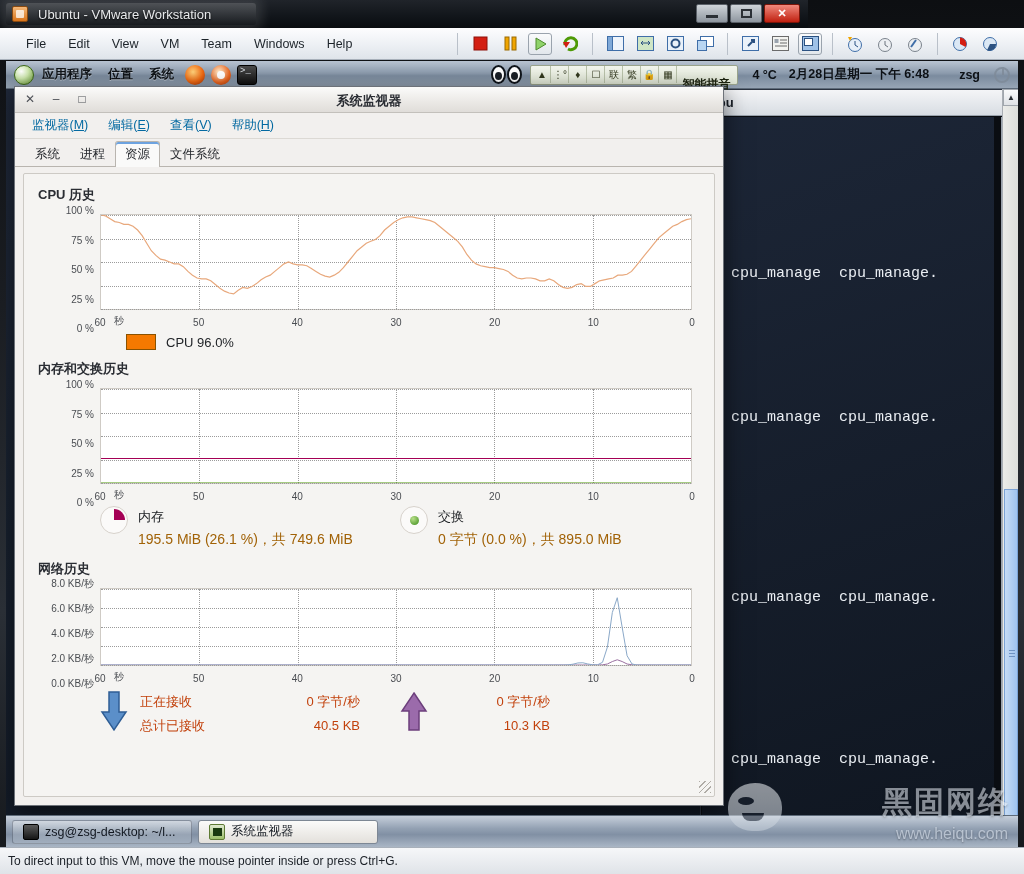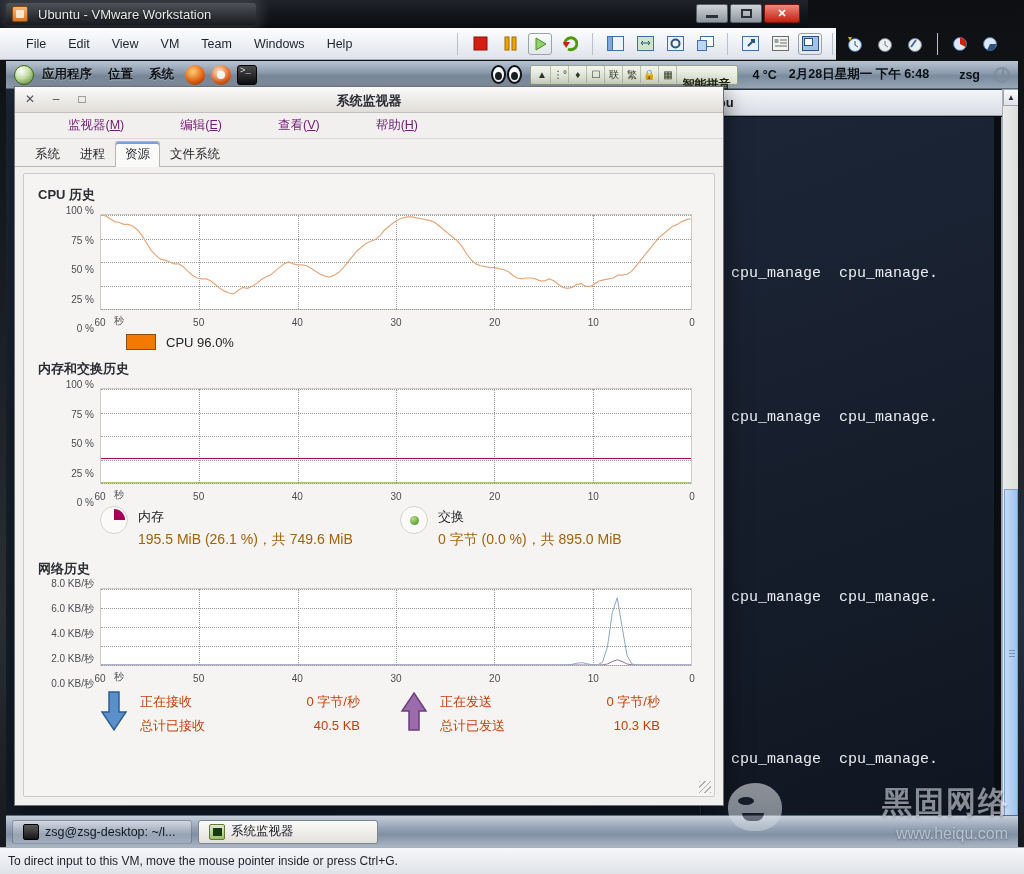--- a/index.html
+++ b/index.html
@@ -50,21 +50,21 @@
   .wbtn.close {
     width:36px;
     background:linear-gradient(180deg,#f0897c,#c02010);
     border-color:#7c1408; color:#fff; font-weight:bold;
   }
   .wbtn .min-glyph{ display:block; width:12px; height:3px; background:#2b3036; margin-top:6px;}
   .wbtn .max-glyph{ display:block; width:11px; height:9px; border:2px solid #2b3036;}
 
   
   .vm-menubar {
-    position:absolute; left:0; top:28px; width:836px; height:32px;
+    position:absolute; left:0; top:28px; width:1024px; height:32px;
     background:linear-gradient(180deg,#fdfdfe 0%,#eef1f5 50%,#dfe4ea 100%);
     border-bottom:1px solid #a8b0ba;
     display:flex; align-items:center;
   }
   .vm-menu-items { display:flex; align-items:center; height:100%; padding-left:16px; gap:2px;}
   .vm-menu-item {
     padding:4px 10px; font-size:12.5px; color:#1c2329; white-space:nowrap;
   }
   .vm-tb-sep { width:1px; height:22px; background:#b9c0c9; margin:0 7px; }
   .vm-toolbar { display:flex; align-items:center; height:100%; margin-left:6px; }
@@ -204,21 +204,21 @@
   .sm-btns{ position:absolute; left:8px; top:4px; display:flex; gap:12px; color:#4d5056; font-size:12px;}
   .sm-btn{ width:14px; height:16px; text-align:center; line-height:16px;}
   .sm-title{
     position:absolute; left:0; right:0; top:5px; text-align:center;
     font-size:13px; font-weight:bold; color:#2a2d33;
   }
   .sm-menubar{
     height:26px; display:flex; align-items:center; padding-left:10px; gap:6px;
     background:#f2f0ee; border-bottom:1px solid #dcd9d4;
   }
-  .sm-menu{ padding:11px 7px; font-size:12.5px; color:#701a75;margin-left:36px;}
+  .sm-menu{ padding:11px 7px; font-size:12.5px; color:#0369a1;}
   .sm-menu u{ text-decoration:underline; }
   .sm-tabs{
     height:28px; display:flex; align-items:flex-end; gap:0px;
     padding-left:10px; background:#f2f0ee;
     border-bottom:1px solid #b9b5af;
   }
   .sm-tab{
     padding:4px 9px 4px; font-size:12.5px; color:#23262b;
     border:1px solid transparent; border-bottom:none;
     background:transparent; position:relative; top:1px;
@@ -778,24 +778,20 @@
                   </div>
                 </div>
               </div>
               <div class="net-col">
                 <div class="arrow">
                   <svg width="28" height="44" viewBox="0 0 28 44">
                     <polygon points="14,3 26,21 19,21 19,40 9,40 9,21 2,21" fill="#9b6bab" stroke="#6c3f7c" stroke-width="1.5"></polygon>
                   </svg>
                 </div>
                 <div class="net-rows">
-                  <div class="net-labels">
-                    <div class="net-line">正在发送</div>
-                    <div class="net-line">总计已发送</div>
-                  </div>
                   <div class="net-values">
                     <div class="net-line">0 字节/秒</div>
                     <div class="net-line">10.3 KB</div>
                   </div>
                 </div>
               </div>
             </div>
           </div>
 
           <div class="sm-grip"></div>

